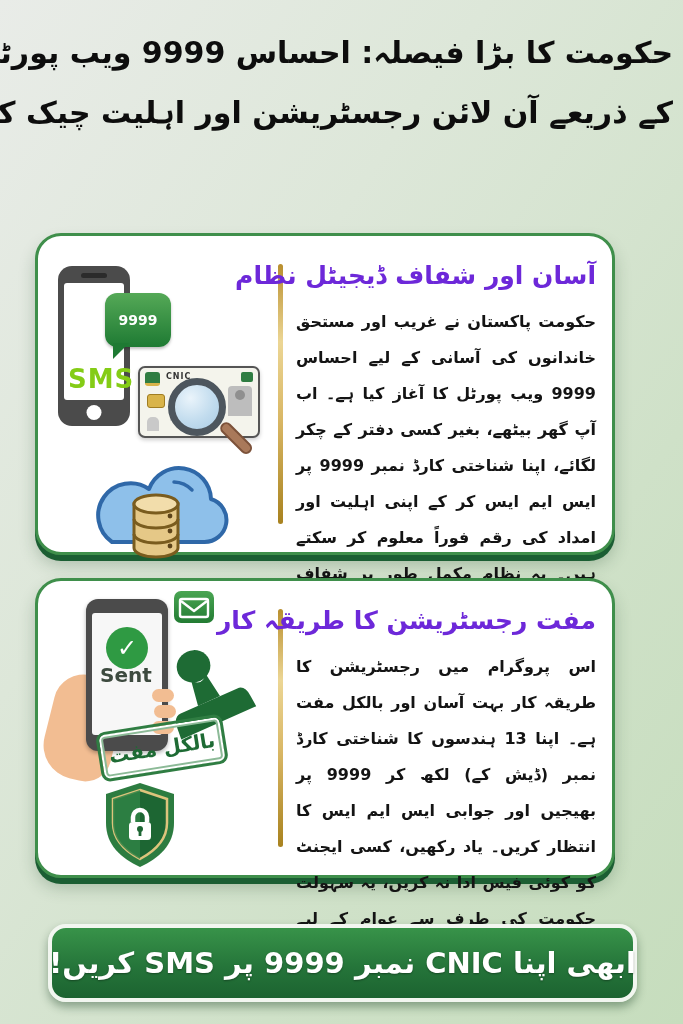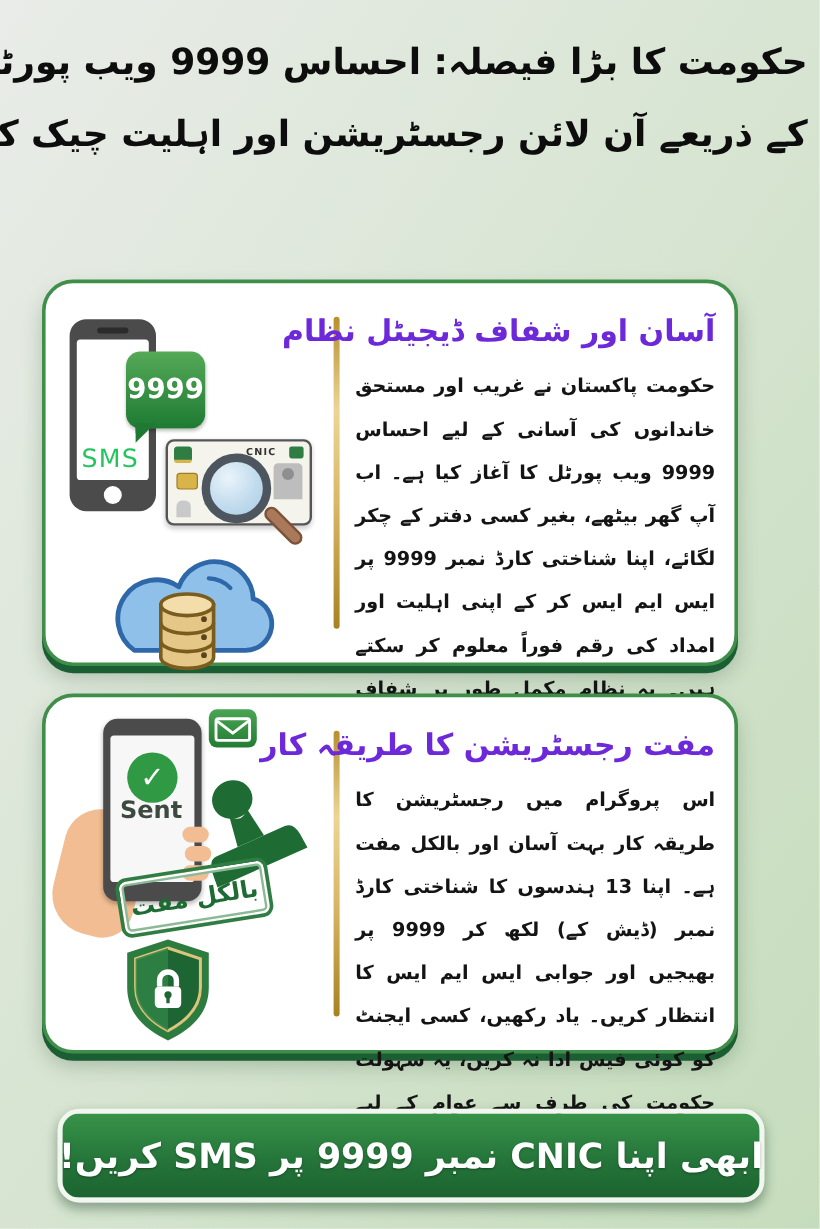--- a/index.html
+++ b/index.html
@@ -29,33 +29,33 @@
   }
   .card-right { position:absolute; left:258px; right:16px; top:12px; bottom:12px; direction:rtl; }
   .card-heading { text-align:left; color:#6d28d9; font-size:25px; font-weight:700; line-height:56px; white-space:nowrap; }
   .card-body { font-size:16px; font-weight:700; line-height:36px; color:#141414; text-align:justify; }
 
   
   .phone1 { position:absolute; left:8px; top:18px; width:72px; height:160px; background:#4b4b4b; border-radius:14px; }
   .phone1 .screen { position:absolute; left:6px; right:6px; top:17px; bottom:26px; background:#ffffff; border-radius:3px; }
   .phone1 .speaker { position:absolute; top:7px; left:50%; transform:translateX(-50%); width:26px; height:5px; background:#2b2b2b; border-radius:3px; }
   .phone1 .home { position:absolute; bottom:6px; left:50%; transform:translateX(-50%); width:15px; height:15px; background:#ffffff; border-radius:50%; }
-  .sms-label { position:absolute; left:10px; bottom:32px; color:#22c55e; font-size:21px; font-weight:400; letter-spacing:1px; }
+  .sms-label { position:absolute; left:10px; bottom:32px; color:#84cc16; font-size:26px; font-weight:700; letter-spacing:1px; }
   .bubble {
-    position:absolute; left:55px; top:45px; width:66px; height:64px;
+    position:absolute; left:55px; top:45px; width:66px; height:54px;
     background:linear-gradient(180deg,#55a957,#1e7a33); border-radius:12px;
-    color:#ffffff; font-size:23px; font-weight:700; display:flex; align-items:center; justify-content:center;
+    color:#ffffff; font-size:14px; font-weight:700; display:flex; align-items:center; justify-content:center;
     box-shadow:0 2px 3px rgba(0,0,0,.25);
   }
   .bubble::after { content:""; position:absolute; left:8px; bottom:-12px; border:8px solid transparent; border-top-color:#1e7a33; border-left-color:#1e7a33; }
 
   
   .cnic { position:absolute; left:88px; top:118px; width:122px; height:72px; background:#f4f4ec; border:2px solid #555; border-radius:7px; box-shadow:0 2px 4px rgba(0,0,0,.2); }
   .cnic .emblem { position:absolute; left:5px; top:4px; width:15px; height:14px; background:#2f7d42; border-radius:3px; border-bottom:3px solid #d9b44a; }
-  .cnic .cnic-word { position:absolute; left:26px; top:4px; font-size:8px; font-weight:700; color:#333; letter-spacing:1px;margin-left:39px; }
+  .cnic .cnic-word { position:absolute; left:26px; top:4px; font-size:8px; font-weight:700; color:#333; letter-spacing:1px; }
   .cnic .flag { position:absolute; right:5px; top:4px; width:12px; height:10px; background:#2f7d42; border-radius:2px; }
   .cnic .chip { position:absolute; left:7px; top:26px; width:18px; height:14px; background:#d9b44a; border:1px solid #a07d22; border-radius:3px; }
   .cnic .photo { position:absolute; right:6px; top:18px; width:24px; height:30px; background:#bdbdbd; border-radius:4px 4px 0 0; }
   .cnic .photo::before { content:""; position:absolute; top:4px; left:50%; transform:translateX(-50%); width:10px; height:10px; background:#8f8f8f; border-radius:50%; }
   .cnic .tline { position:absolute; height:3px; background:#c9c9c9; border-radius:2px; }
   .cnic .small-person { position:absolute; left:7px; bottom:5px; width:12px; height:14px; background:#c9c9c9; border-radius:5px 5px 0 0; }
   .magnifier { position:absolute; left:118px; top:130px; width:58px; height:58px; }
   .magnifier .lens { position:absolute; width:58px; height:58px; border:7px solid #4d565e; border-radius:50%; background:radial-gradient(circle at 35% 30%, #eaf4fb 0%, #c2dcee 55%, #a9cbe4 100%); }
   .magnifier .handle { position:absolute; left:48px; top:46px; width:12px; height:40px; background:#a9795a; border:2px solid #7c523a; border-radius:6px; transform:rotate(-45deg); transform-origin:top center; }
 

